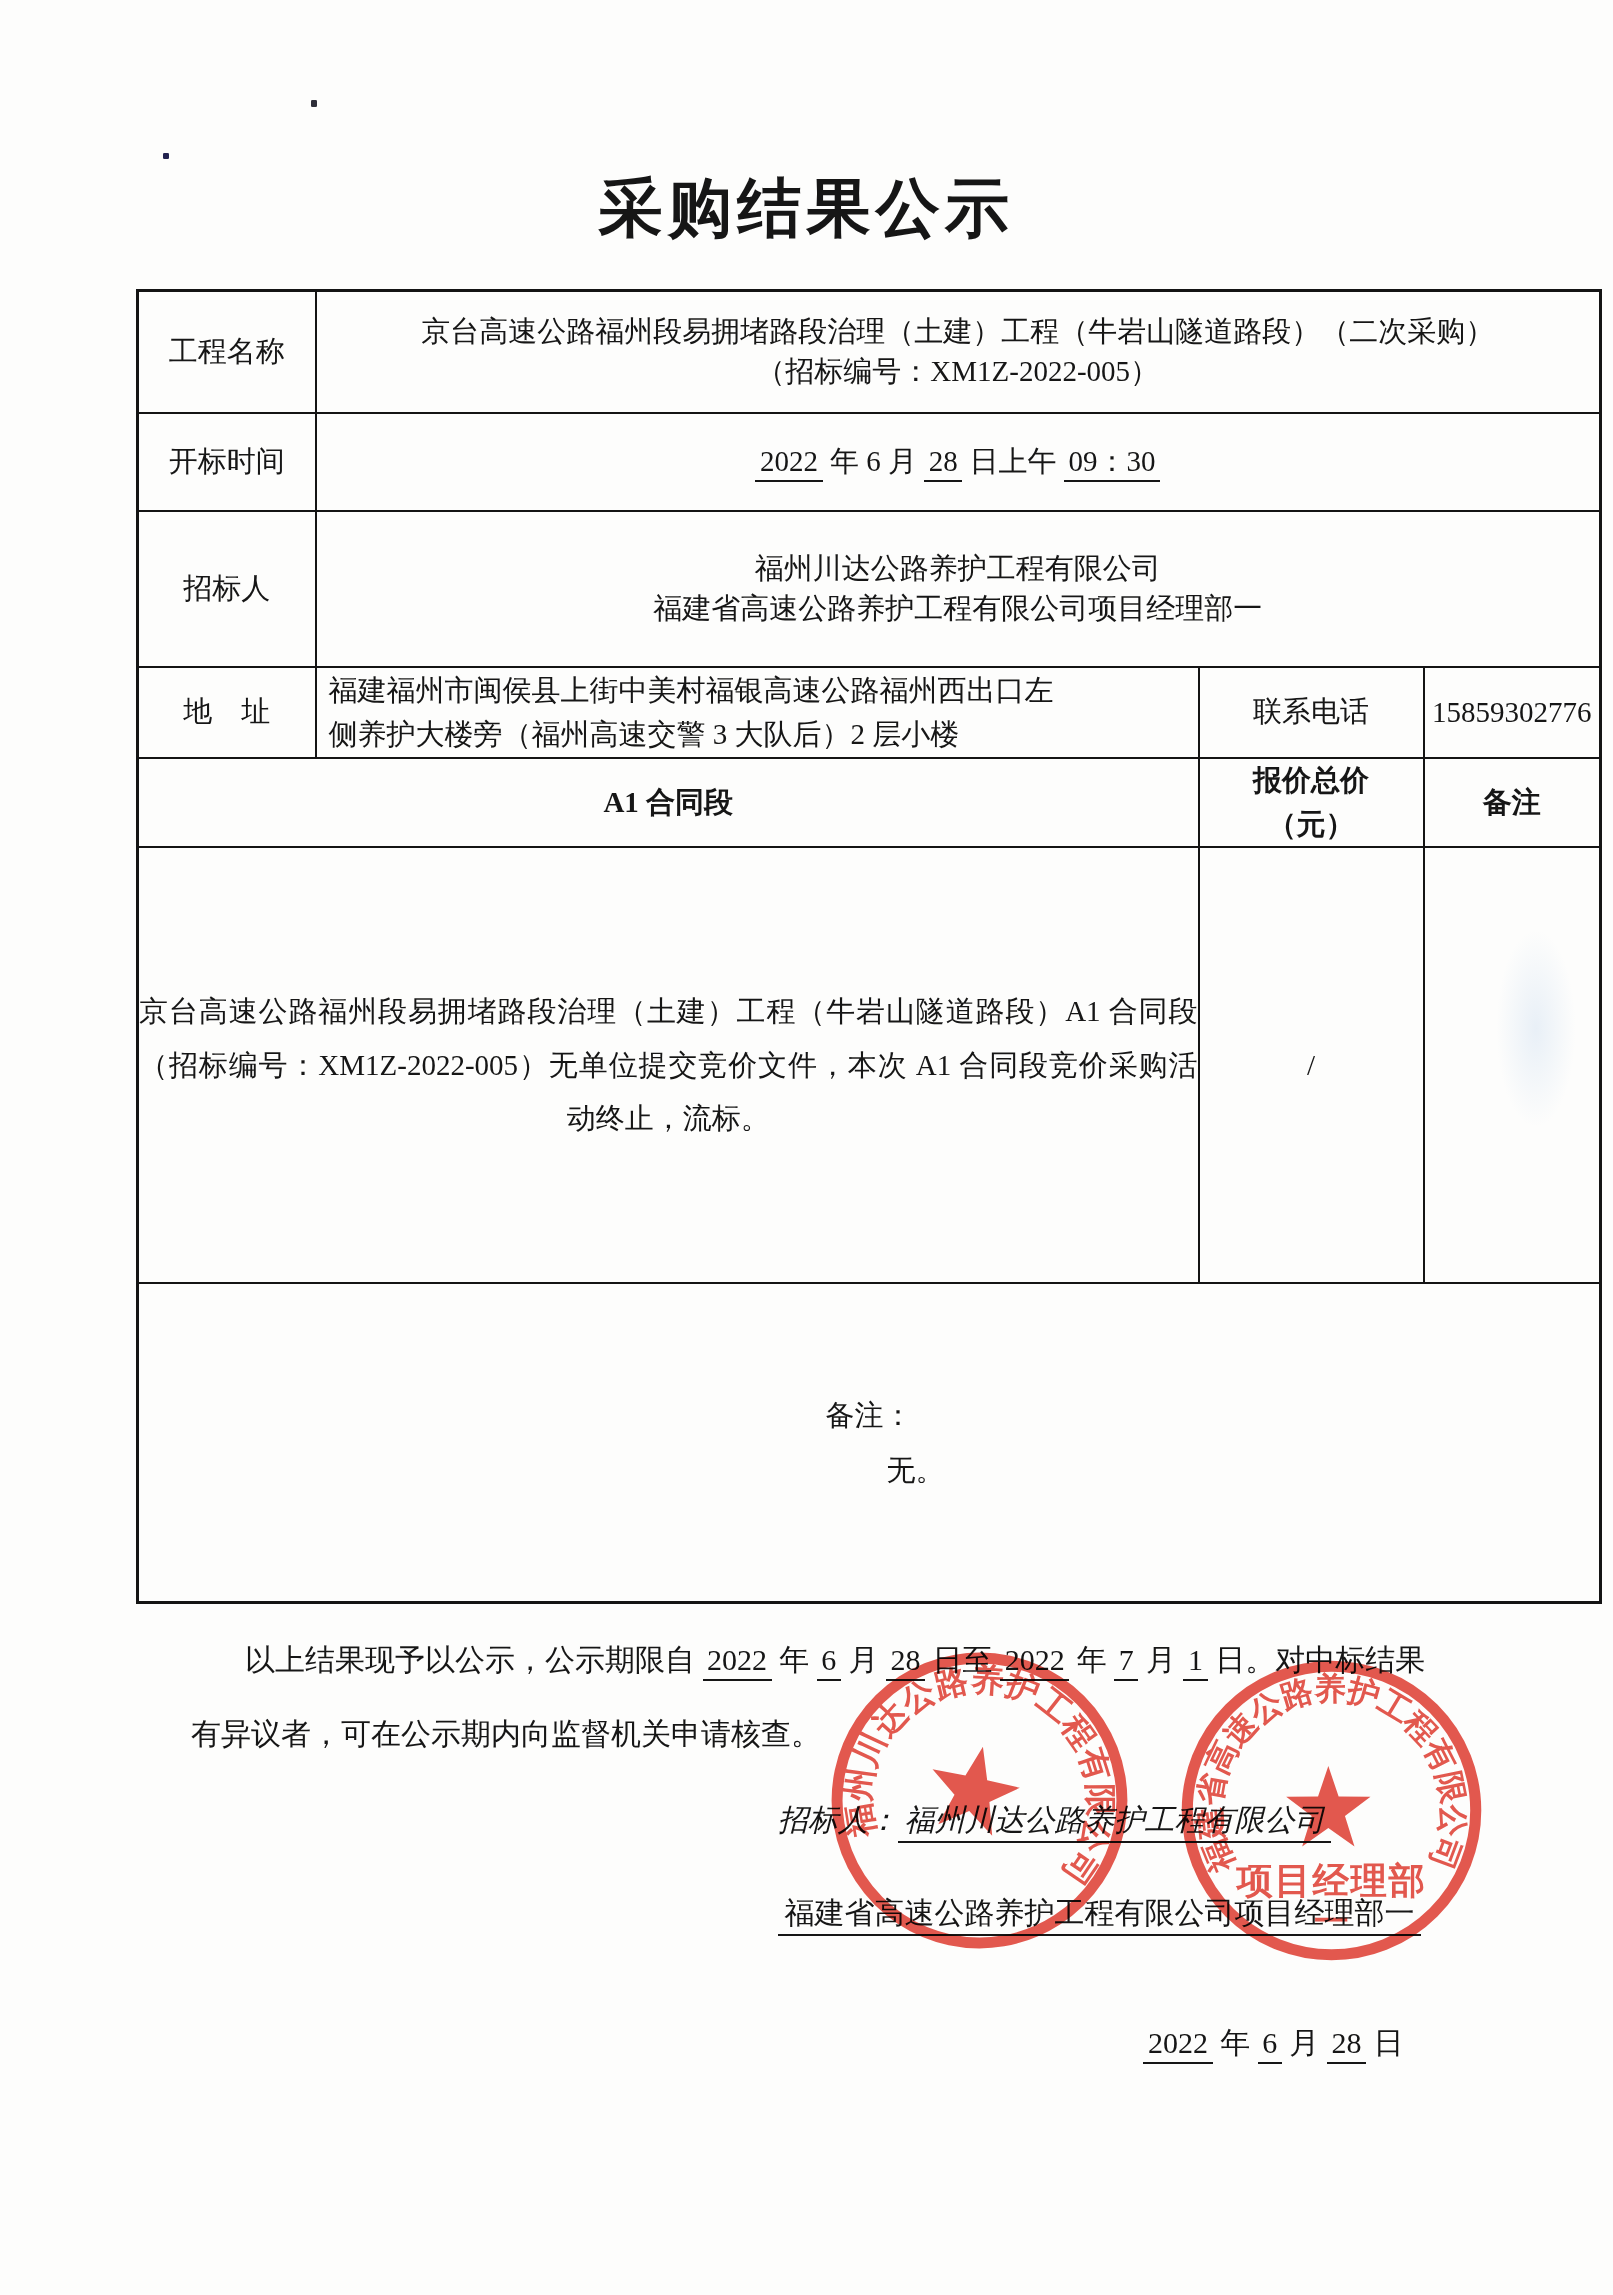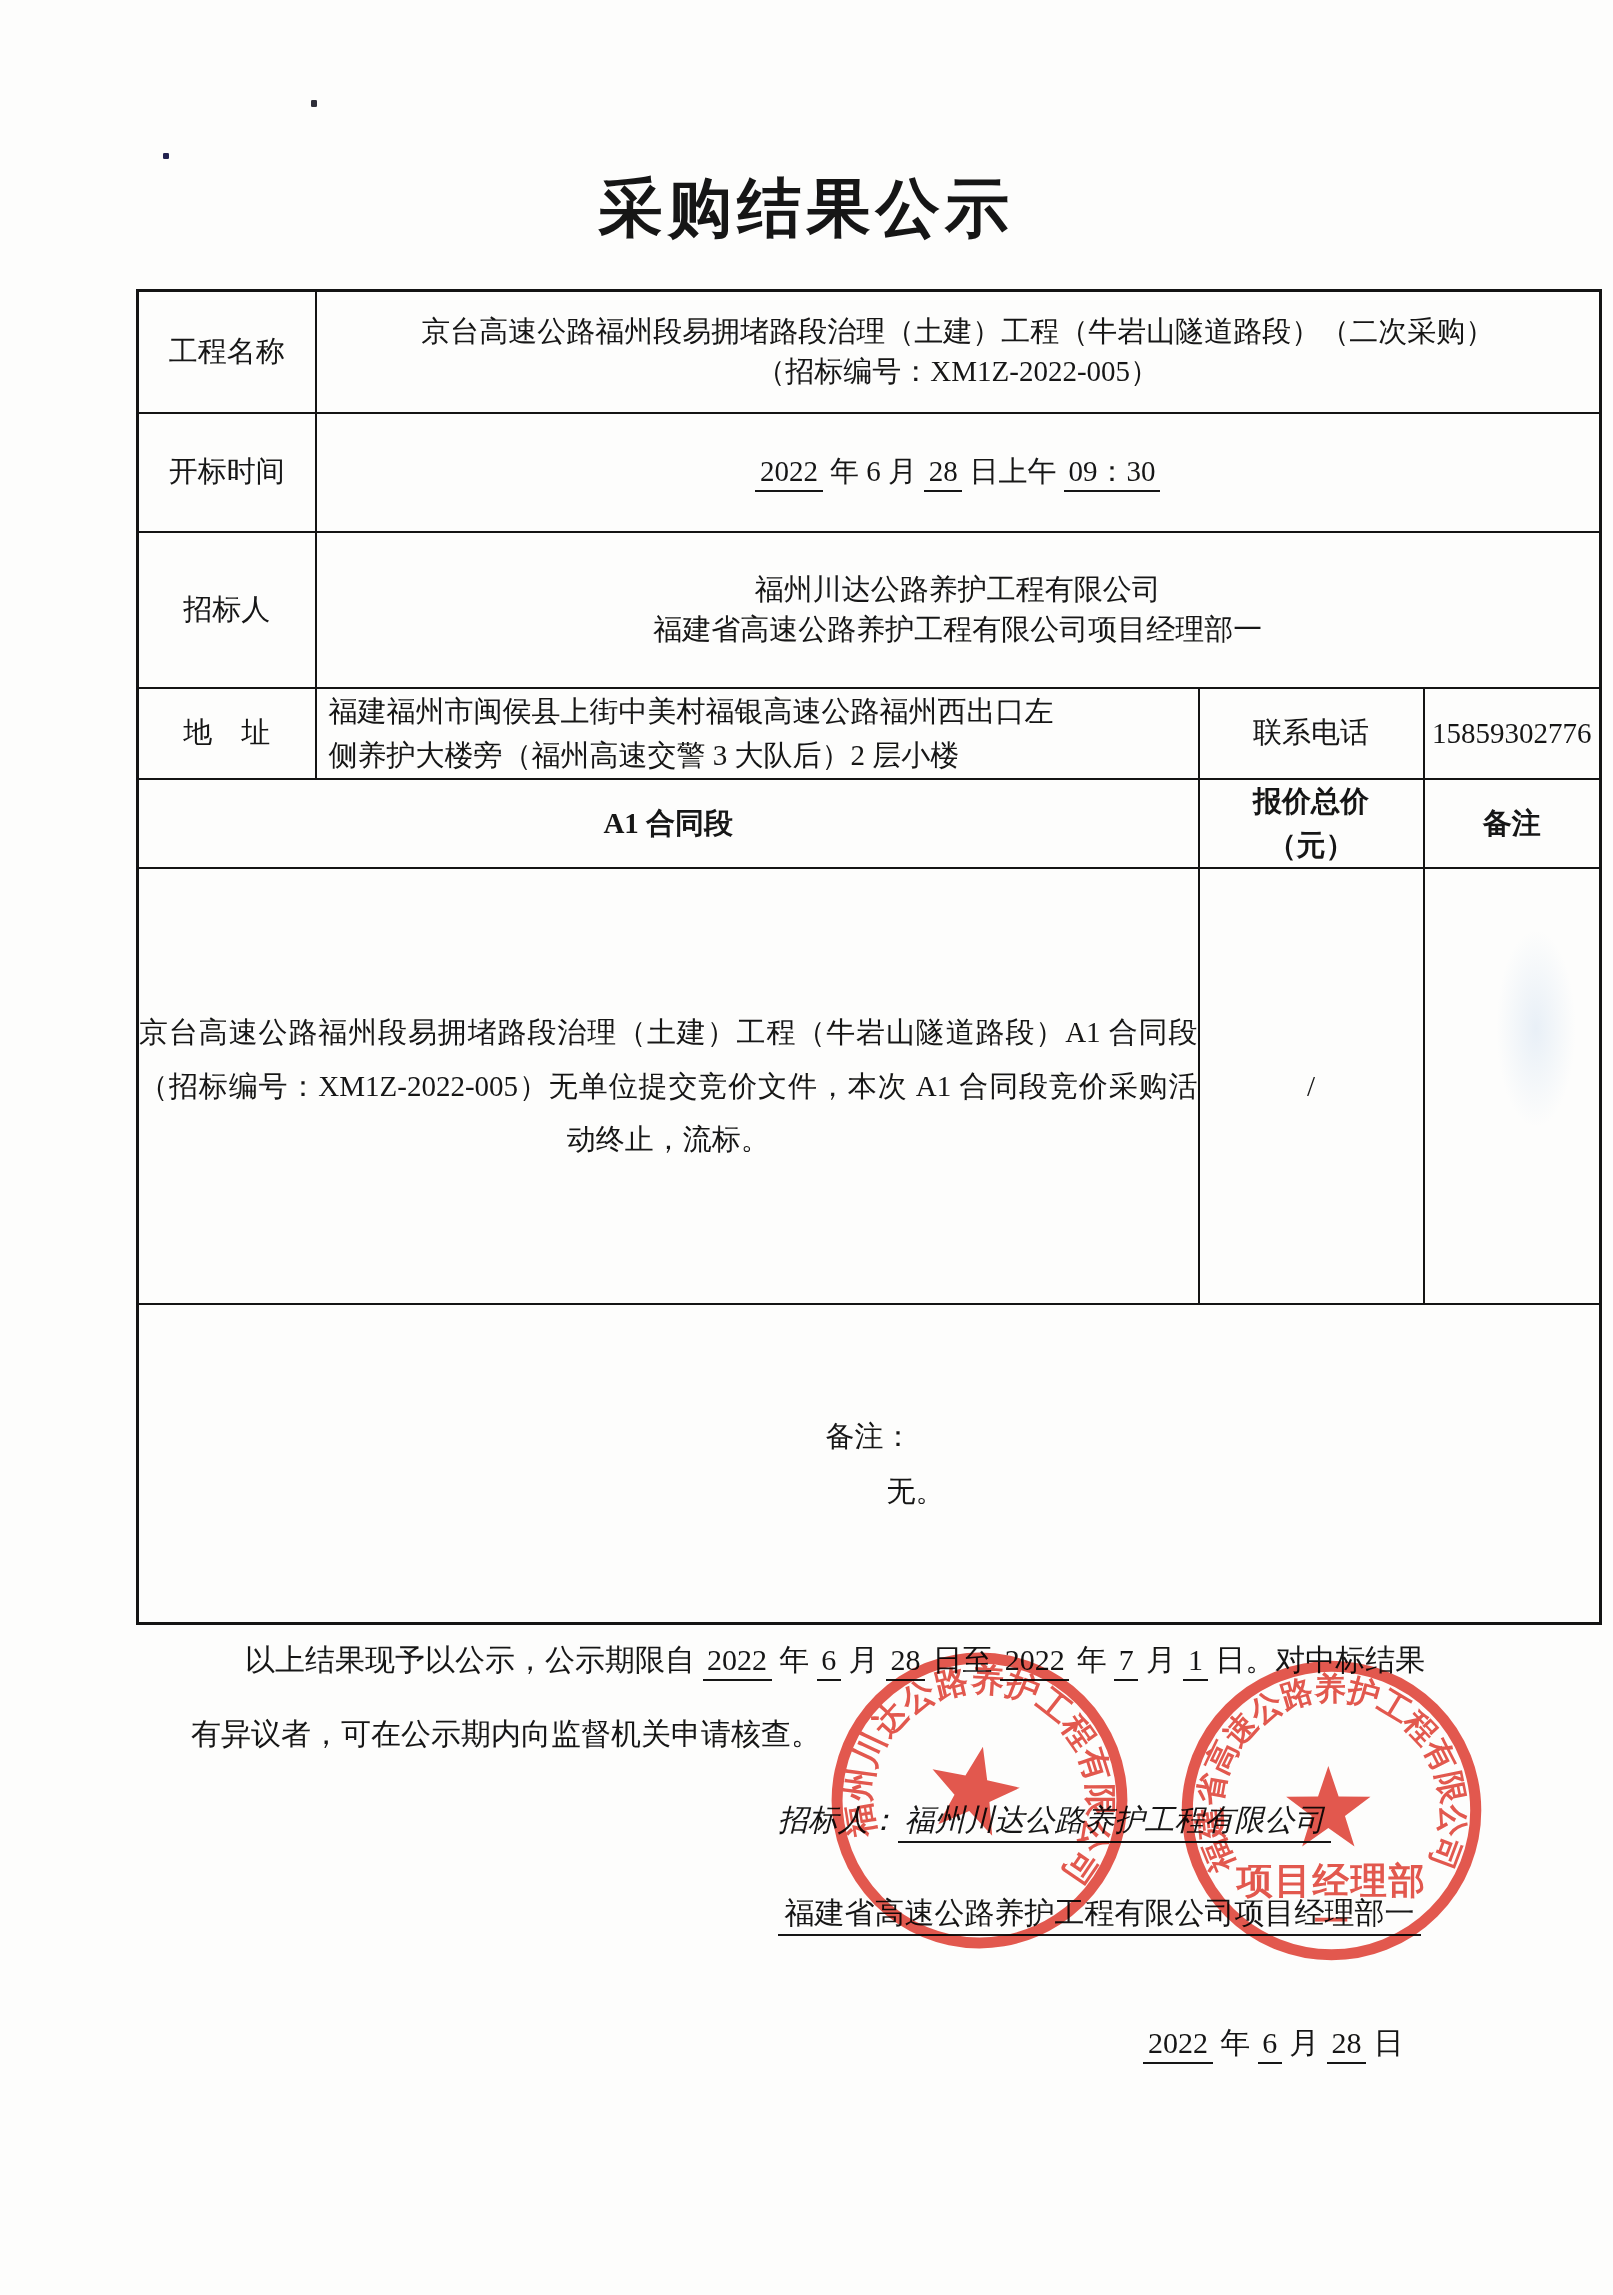--- a/index.html
+++ b/index.html
@@ -14,21 +14,21 @@
     text-align:center;font-size:64px;font-weight:bold;letter-spacing:5.3px;
   }
   
   table.doc{
     position:absolute;left:136px;top:289px;width:1463px;
     border-collapse:collapse;table-layout:fixed;
     font-size:29px;
     border:3.3px solid #141414;
   }
   table.doc td{border:2px solid #141414;vertical-align:middle;padding:0;}
-  tr.r1{height:122px;} tr.r2{height:119px;} tr.r3{height:156px;}
+  tr.r1{height:122px;} tr.r2{height:98px;} tr.r3{height:156px;}
   tr.r4{height:91px;} tr.r5{height:86px;} tr.r6{height:436px;} tr.r7{height:319px;text-align:center;}
   .label-cell{text-align:center;}
   .stack{display:flex;flex-direction:column;justify-content:space-evenly;height:100%;}
   .cline{text-align:center;}
   .addr{ line-height:1.55;padding:0 12px;}
   .phone{ text-align:center;word-break:break-all;line-height:1.5;padding:0 9.3px;}
   .bold{font-weight:bold;}
   .price-head{text-align:center;line-height:1.5;font-weight:bold;}
   .result-cell{
     padding:0 20px;text-align:justify;text-align-last:center;

